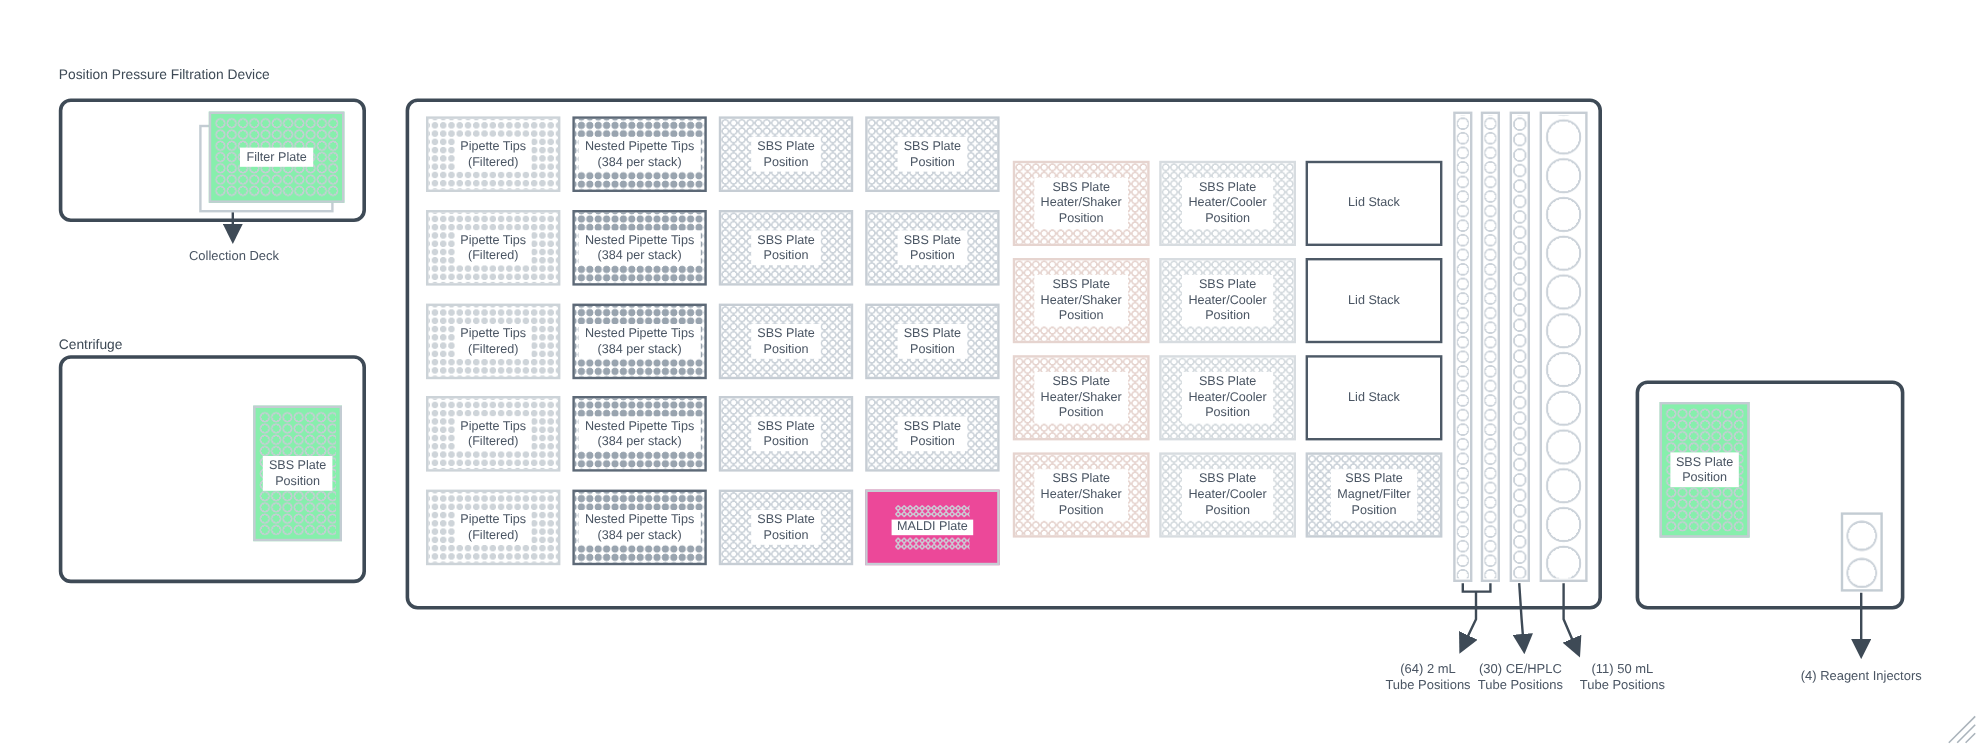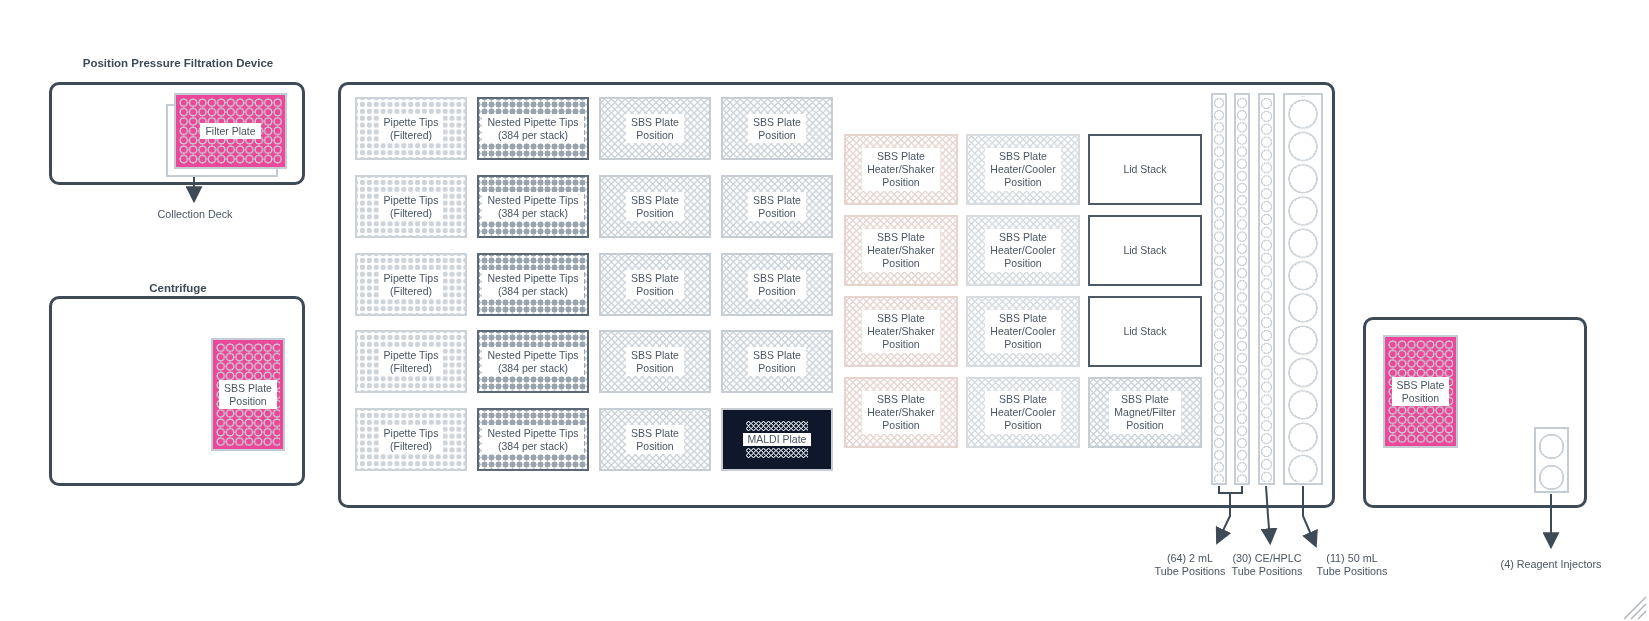--- a/index.html
+++ b/index.html
@@ -1,22 +1,22 @@
 <!DOCTYPE html>
 <html><head>
 <meta charset="utf-8">
 <style>
   html,body { margin:0; padding:0; background:#fff; }
   #stage {
     position:relative; width:1649px; height:621px; background:#fff;
     font-family:"Liberation Sans", sans-serif; overflow:hidden;
   }
   .title {
-    position:absolute; font-weight:bold; font-size:11.5px; color:#3e4a56;
-    text-align:center; white-space:pre-line; line-height:1.25;
+    position:absolute; font-weight:normal; font-size:11.5px; color:#3e4a56;
+    text-align:left; white-space:pre-line; line-height:1.25;
   }
   .device {
     position:absolute; border:3px solid #3e4a56; border-radius:10px;
     background:#fff; box-sizing:border-box;
   }
   .box {
     position:absolute; width:112px; height:63px; border:2px solid #c6cdd4;
     box-sizing:border-box; display:flex; align-items:center; justify-content:center;
     text-align:center; background-color:#fff;
   }
@@ -48,28 +48,28 @@
     background-image: radial-gradient(circle, transparent 2.1px, #e6d4cf 2.1px, #e6d4cf 3.1px, transparent 3.5px);
     background-size: 6.9px 6.9px;
   }
   .hc {
     border-color:#d7dce0;
     background-image: radial-gradient(circle, transparent 2.1px, #d4dade 2.1px, #d4dade 3.1px, transparent 3.5px);
     background-size: 6.9px 6.9px;
   }
   .hrow { width:114px; height:71px; }
   .lid { border-color:#4d5966; background:#fff; }
-  .maldi { border-color:#c6cdd4; background:#0f172a; flex-direction:column; }
+  .maldi { border-color:#c6cdd4; background:#ec4899; flex-direction:column; }
   .maldi .band {
     width:62px; height:10px; margin:2px 0;
     background-image: radial-gradient(circle, transparent 1.3px, #c9d0d7 1.3px, #c9d0d7 2.1px, transparent 2.4px);
     background-size: 5px 5px;
   }
   .plate {
-    position:absolute; border:2px solid #c3ccd3; background:#ec4899; padding:3px;
+    position:absolute; border:2px solid #c3ccd3; background:#86efac; padding:3px;
     box-sizing:border-box;
   }
   .plate .well {
     width:100%; height:100%; display:flex; align-items:center; justify-content:center;
     text-align:center;
     background-image: radial-gradient(circle, transparent 2.9px, #c6cdd4 2.9px, #c6cdd4 4.1px, transparent 4.5px);
     background-size: 9.4px 9.4px;
   }
   .backplate { position:absolute; border:2px solid #c3ccd3; background:#fff; box-sizing:border-box; }
   .strip {

